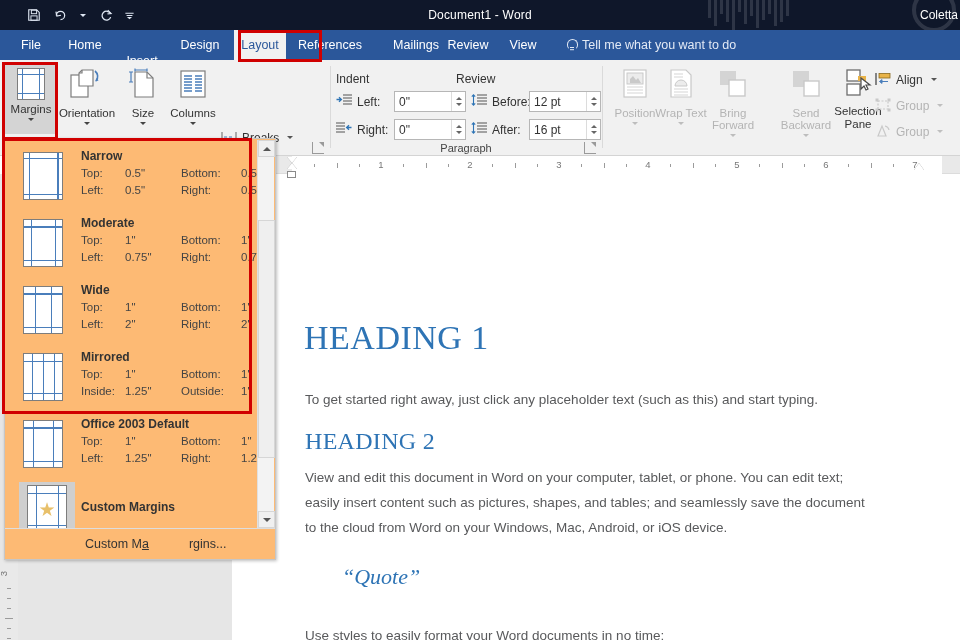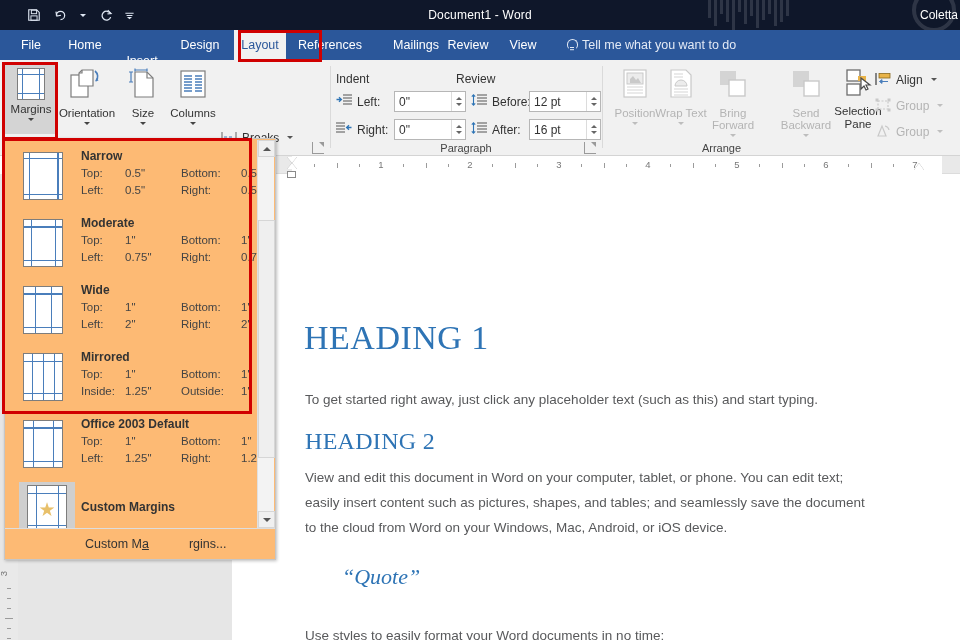--- a/index.html
+++ b/index.html
@@ -586,21 +586,20 @@
       <span class="sico">
         <svg width="16" height="14" viewBox="0 0 16 14">
             <path d="M3 12 L7 2 L11 12z" fill="none" stroke="#c9c9c9" stroke-width="1.2"></path>
             <path d="M10 2 a5 5 0 0 1 4 4" fill="none" stroke="#c9c9c9" stroke-width="1.2"></path>
           </svg>
       </span>
       <span>Group</span>
       <span class="caret-inline dim"></span>
     </div>
 
-    <div class="group-label" style="left:-60px; width:357px;">Arrange</div>
   </div>
 </div>
 
 <div id="docarea">
   <div id="page-shadowleft"></div>
   <div id="page">
     <div class="h1" style="left:72px; top:145px;">HEADING 1</div>
     <div class="bodytext" style="left:73px; top:213px;">To get started right away, just click any placeholder text (such as this) and start typing.</div>
     <div class="h2" style="left:73px; top:254px;">HEADING 2</div>
     <div class="bodytext" style="left:73px; top:291px;">View and edit this document in Word on your computer, tablet, or phone. You can edit text;</div>

